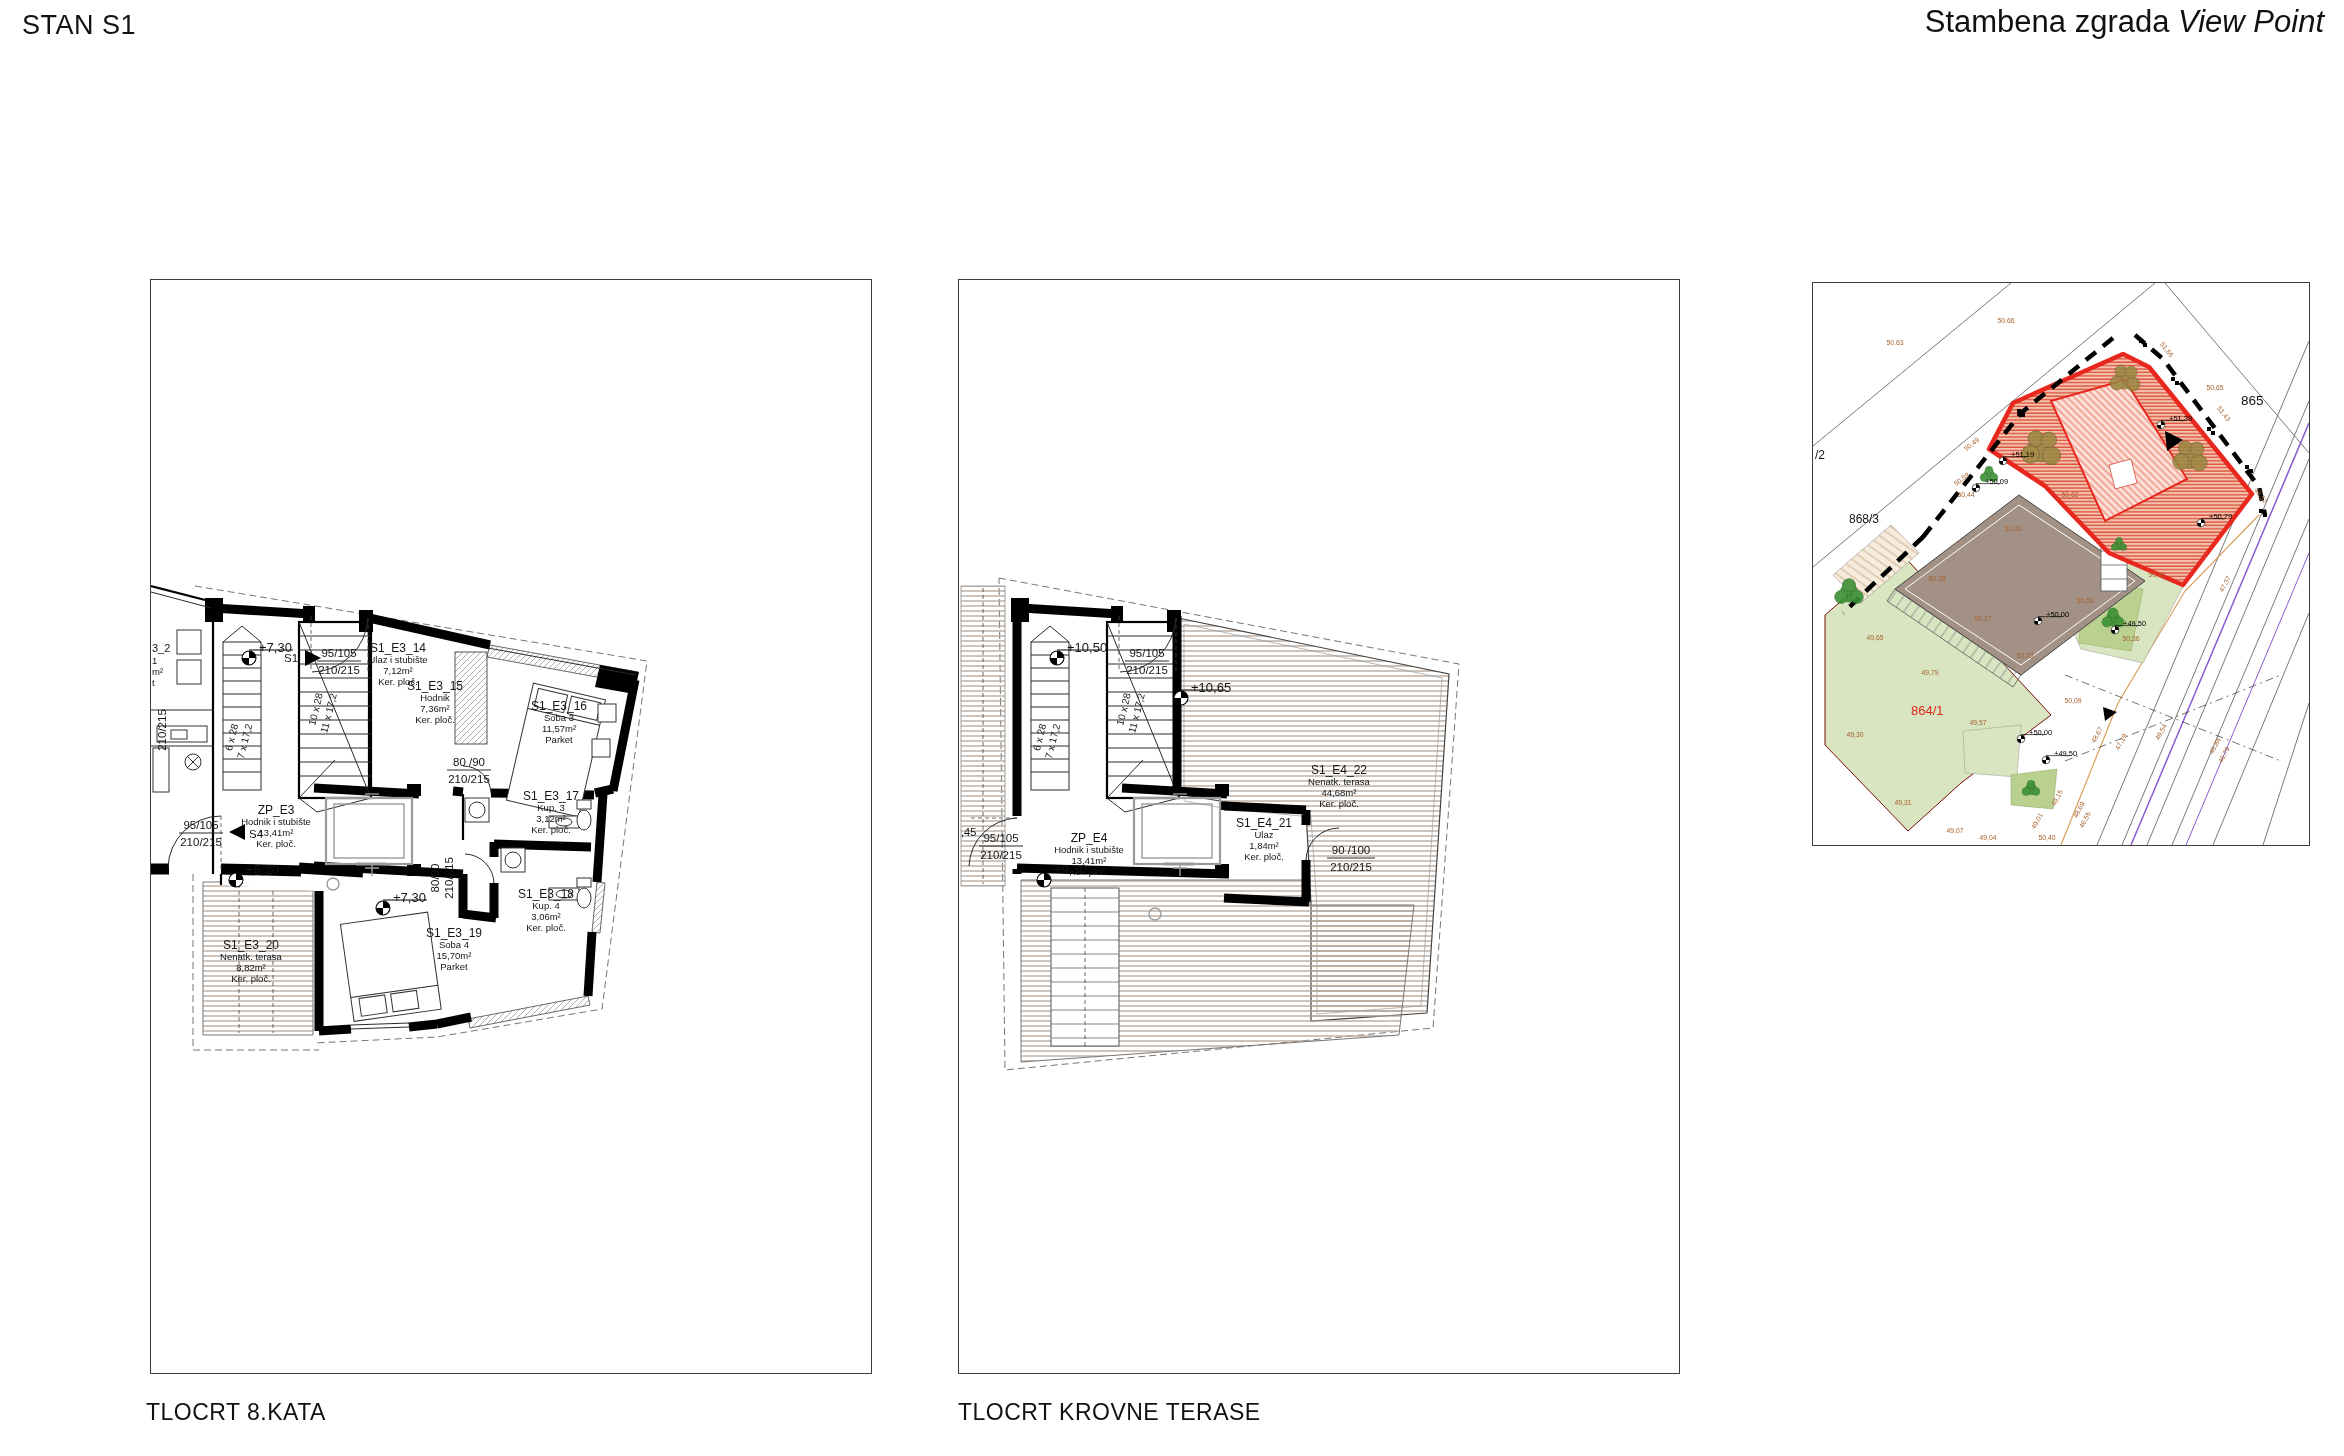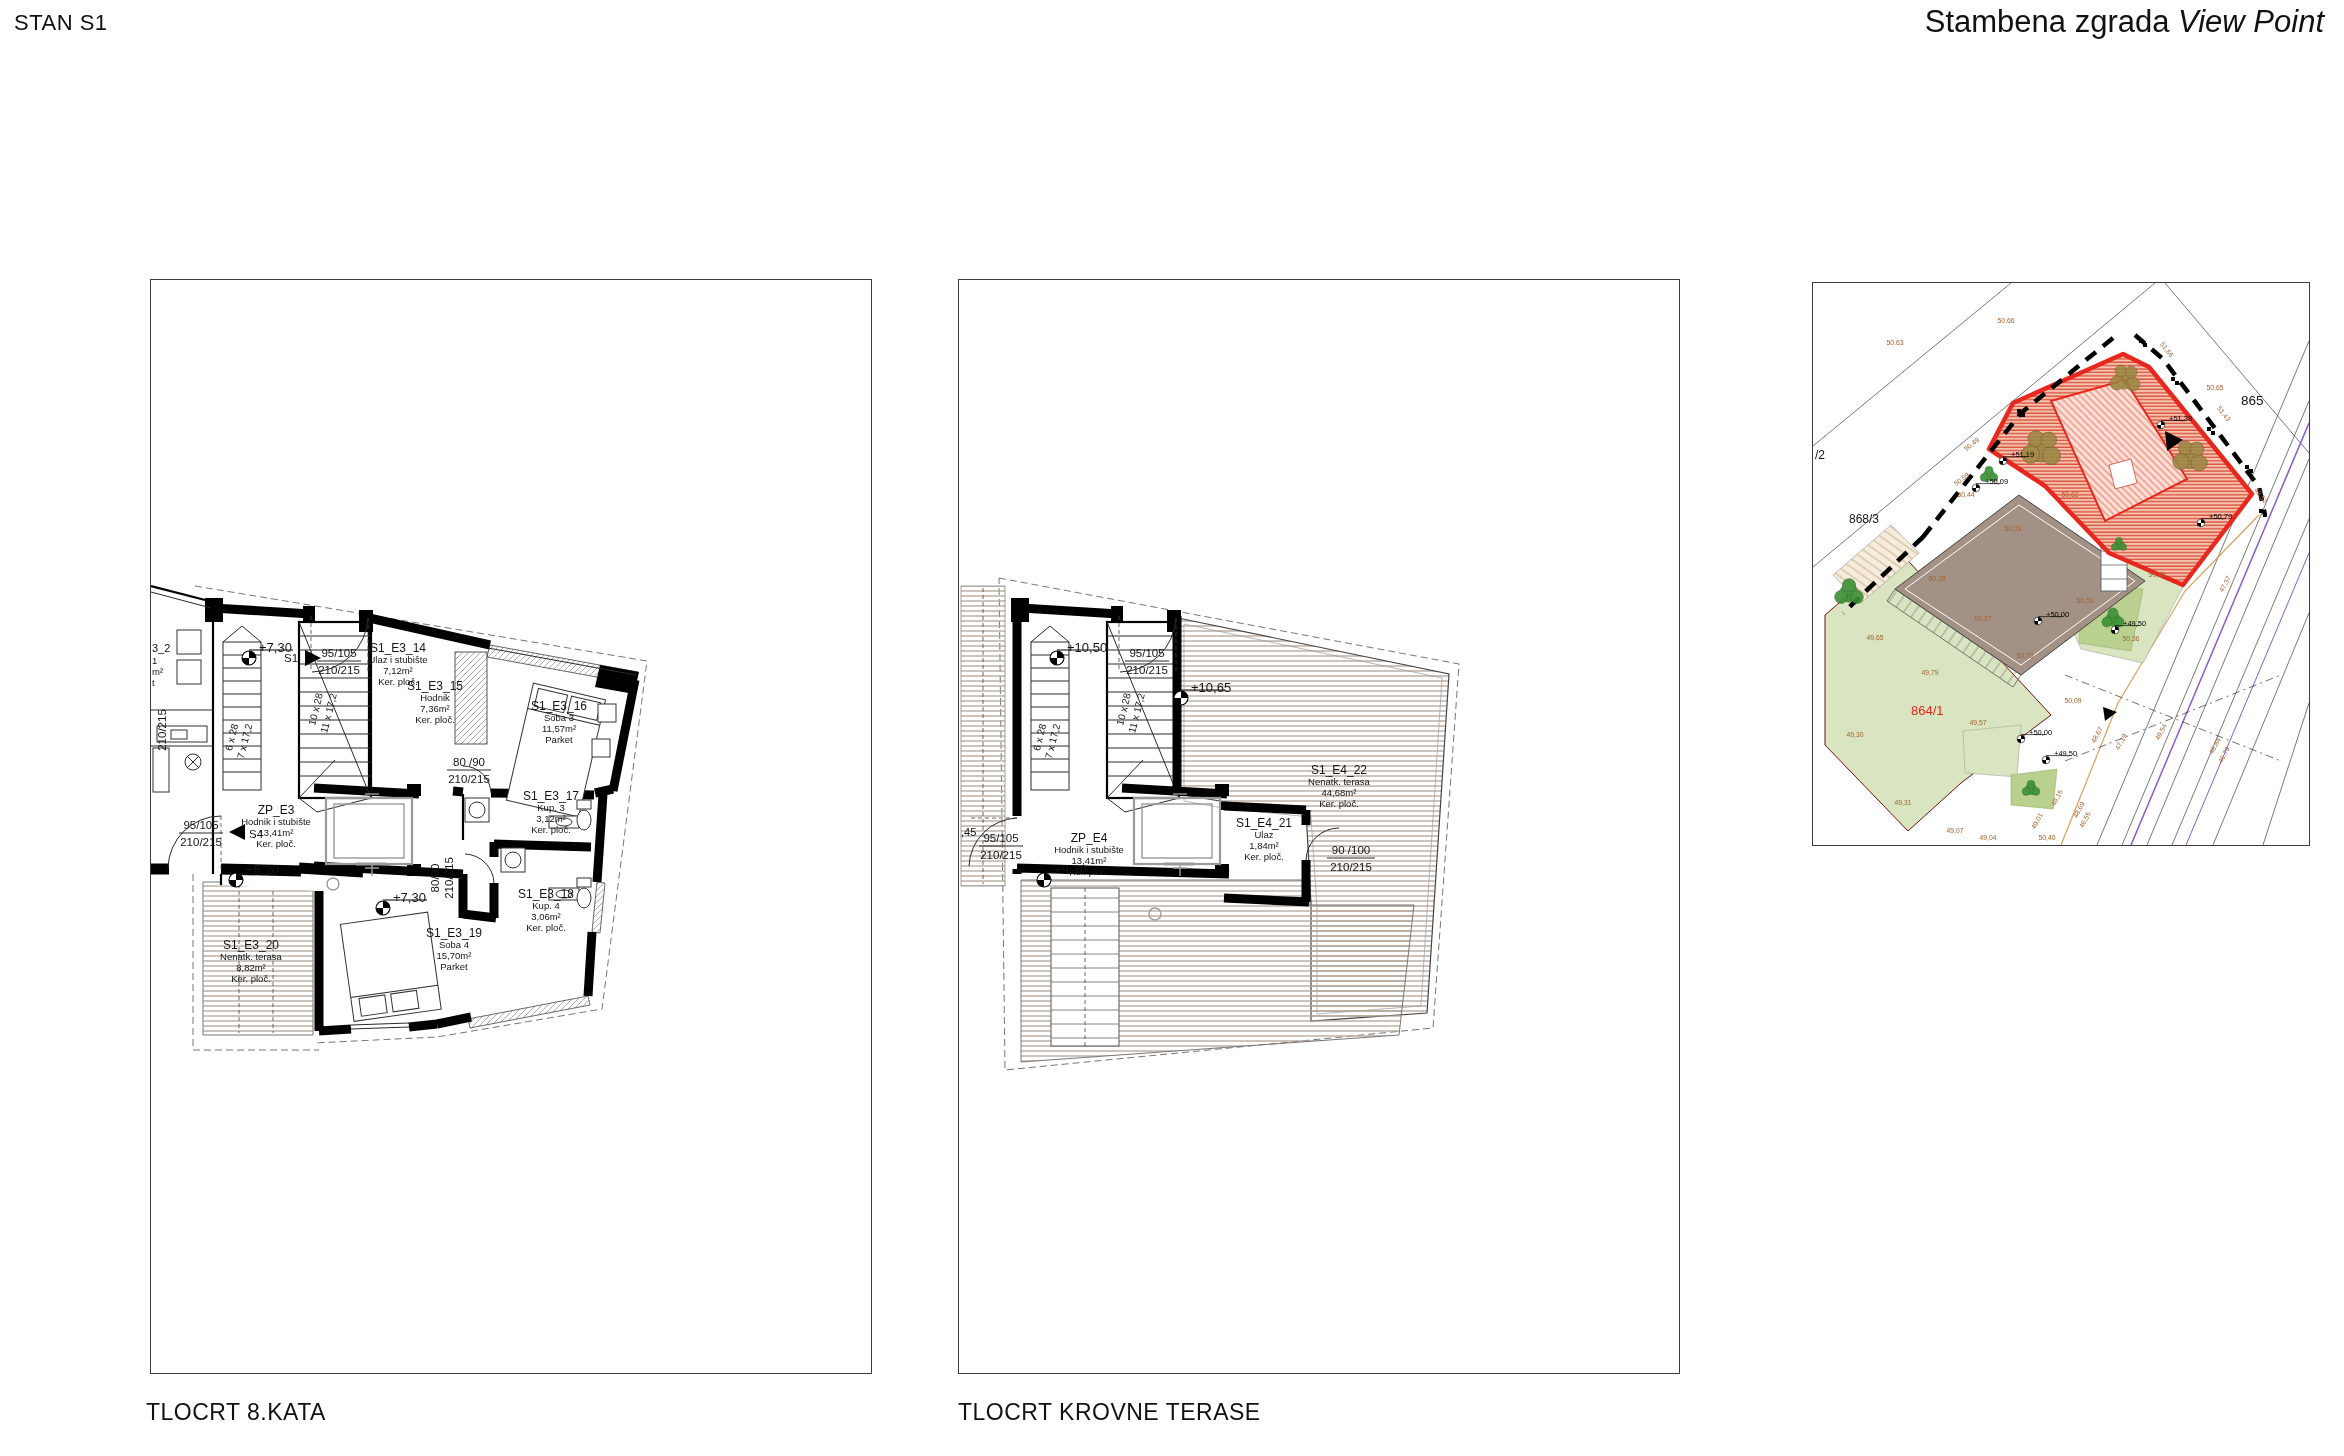--- a/index.html
+++ b/index.html
@@ -1,18 +1,18 @@
 <!DOCTYPE html>
 <html><head>
 <meta charset="utf-8">
 <style>
   html,body{margin:0;padding:0;background:#fff;}
   .page{position:relative;width:2344px;height:1456px;background:#fff;overflow:hidden;
         font-family:"Liberation Sans",sans-serif;color:#111;}
-  .hdr-left{position:absolute;left:14px;top:10px;font-size:22px;letter-spacing:.5px;}
+  .hdr-left{position:absolute;left:22px;top:10px;font-size:27px;letter-spacing:.5px;}
   .hdr-right{position:absolute;right:20px;top:4px;font-size:31px;}
   .hdr-right em{font-style:italic;text-align:right;}
   .panel{position:absolute;background:#fff;border:1px solid #3c3c3c;}
   #p1{left:150px;top:279px;width:720px;height:1093px;}
   #p2{left:958px;top:279px;width:720px;height:1093px;}
   #p3{left:1812px;top:282px;width:496px;height:562px;}
   .caption{position:absolute;top:1399px;font-size:23px;letter-spacing:.5px;}
   #cap1{left:146px;} #cap2{left:958px;text-align:center;}
   svg{display:block;}
   svg text{font-family:"Liberation Sans",sans-serif;fill:#141414;}

